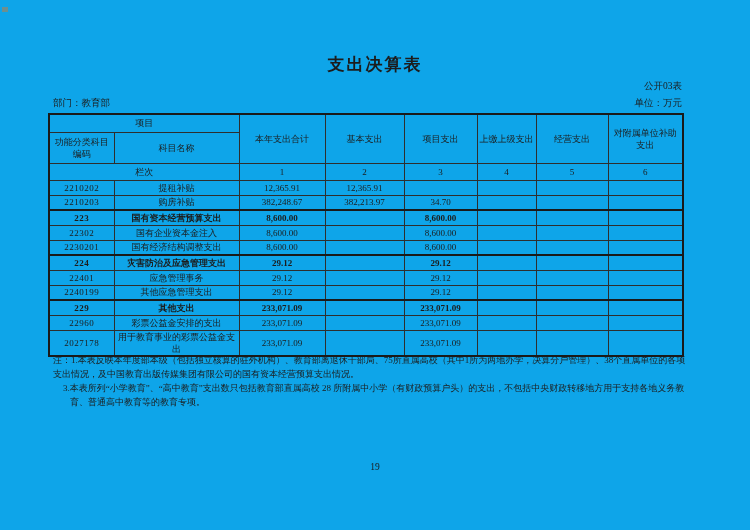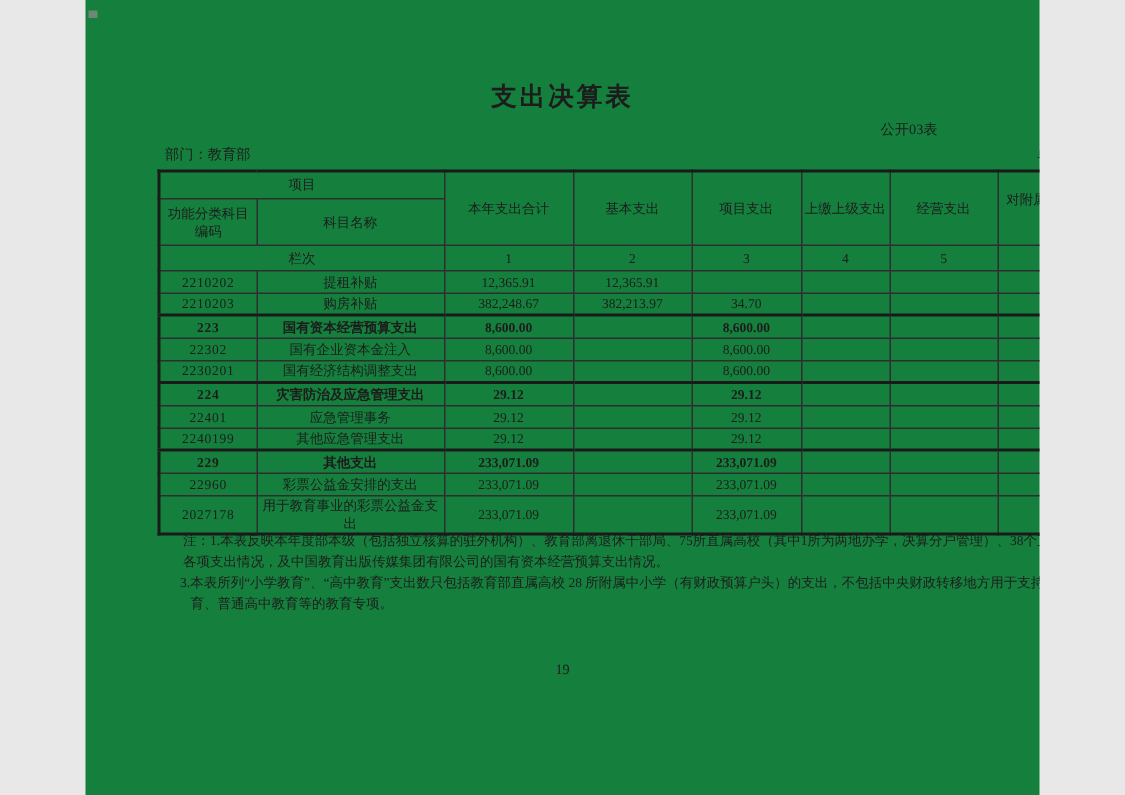--- a/index.html
+++ b/index.html
@@ -1,17 +1,17 @@
 <!DOCTYPE html>
 <html><head>
 <meta charset="utf-8">
 <style>
   html,body { margin:0; padding:0; background:#e8e8e8; }
   .page {
-    position:relative; width:636px; height:530px; background:#15803d;
+    position:relative; width:750px; height:530px; background:#0ea5e9;
     font-family:"Liberation Serif","DejaVu Serif",serif; color:#1c1c1c;
     overflow:hidden; margin:0 auto;
   }
   .corner-mark { position:absolute; left:2px; top:7px; width:6px; height:5px; background:#7d8b80; opacity:.85; }
   .doc-title { position:absolute; top:53px; left:0; width:100%; text-align:center;
     font-size:17px; font-weight:bold; letter-spacing:2px; }
   .table-code { position:absolute; top:80px; right:68px; font-size:9.5px; }
   .meta-row { position:absolute; top:97px; left:53px; width:629px;
     display:flex; justify-content:space-between; font-size:9.5px; }
 
@@ -27,24 +27,24 @@
   td.code-cell { text-align:left; padding-left:6px; font-size:10px; letter-spacing:.5px; }
   td.name-cell { text-align:left; font-size:8px; }
   td.ind0 { padding-left:4px; }
   td.ind1 { padding-left:5px; }
   td.ind2 { padding-left:10px; }
   td.value-cell { text-align:right; padding-right:4px; font-size:9.5px; }
   tr.section-row td { font-weight:bold; border-top:2px solid #1a1a1a; }
 
   .notes { position:absolute; left:53px; top:353px; width:633px;
     font-size:9px; line-height:14px; }
-  .note-1 { margin-left:12px; }
+  .note-1 { margin-left:0; }
   .note-2 { margin-left:10px; }
   .note-3 { margin-left:17px; text-indent:-7px; }
-  .page-num { position:absolute; top:442px; left:0; width:100%; text-align:center; font-size:9.5px; }
+  .page-num { position:absolute; top:462px; left:0; width:100%; text-align:center; font-size:9.5px; }
 </style>
 </head>
 <body>
 
 <div class="page">
 
   <div class="corner-mark"></div>
 
   <div class="doc-title">支出决算表</div>
 

